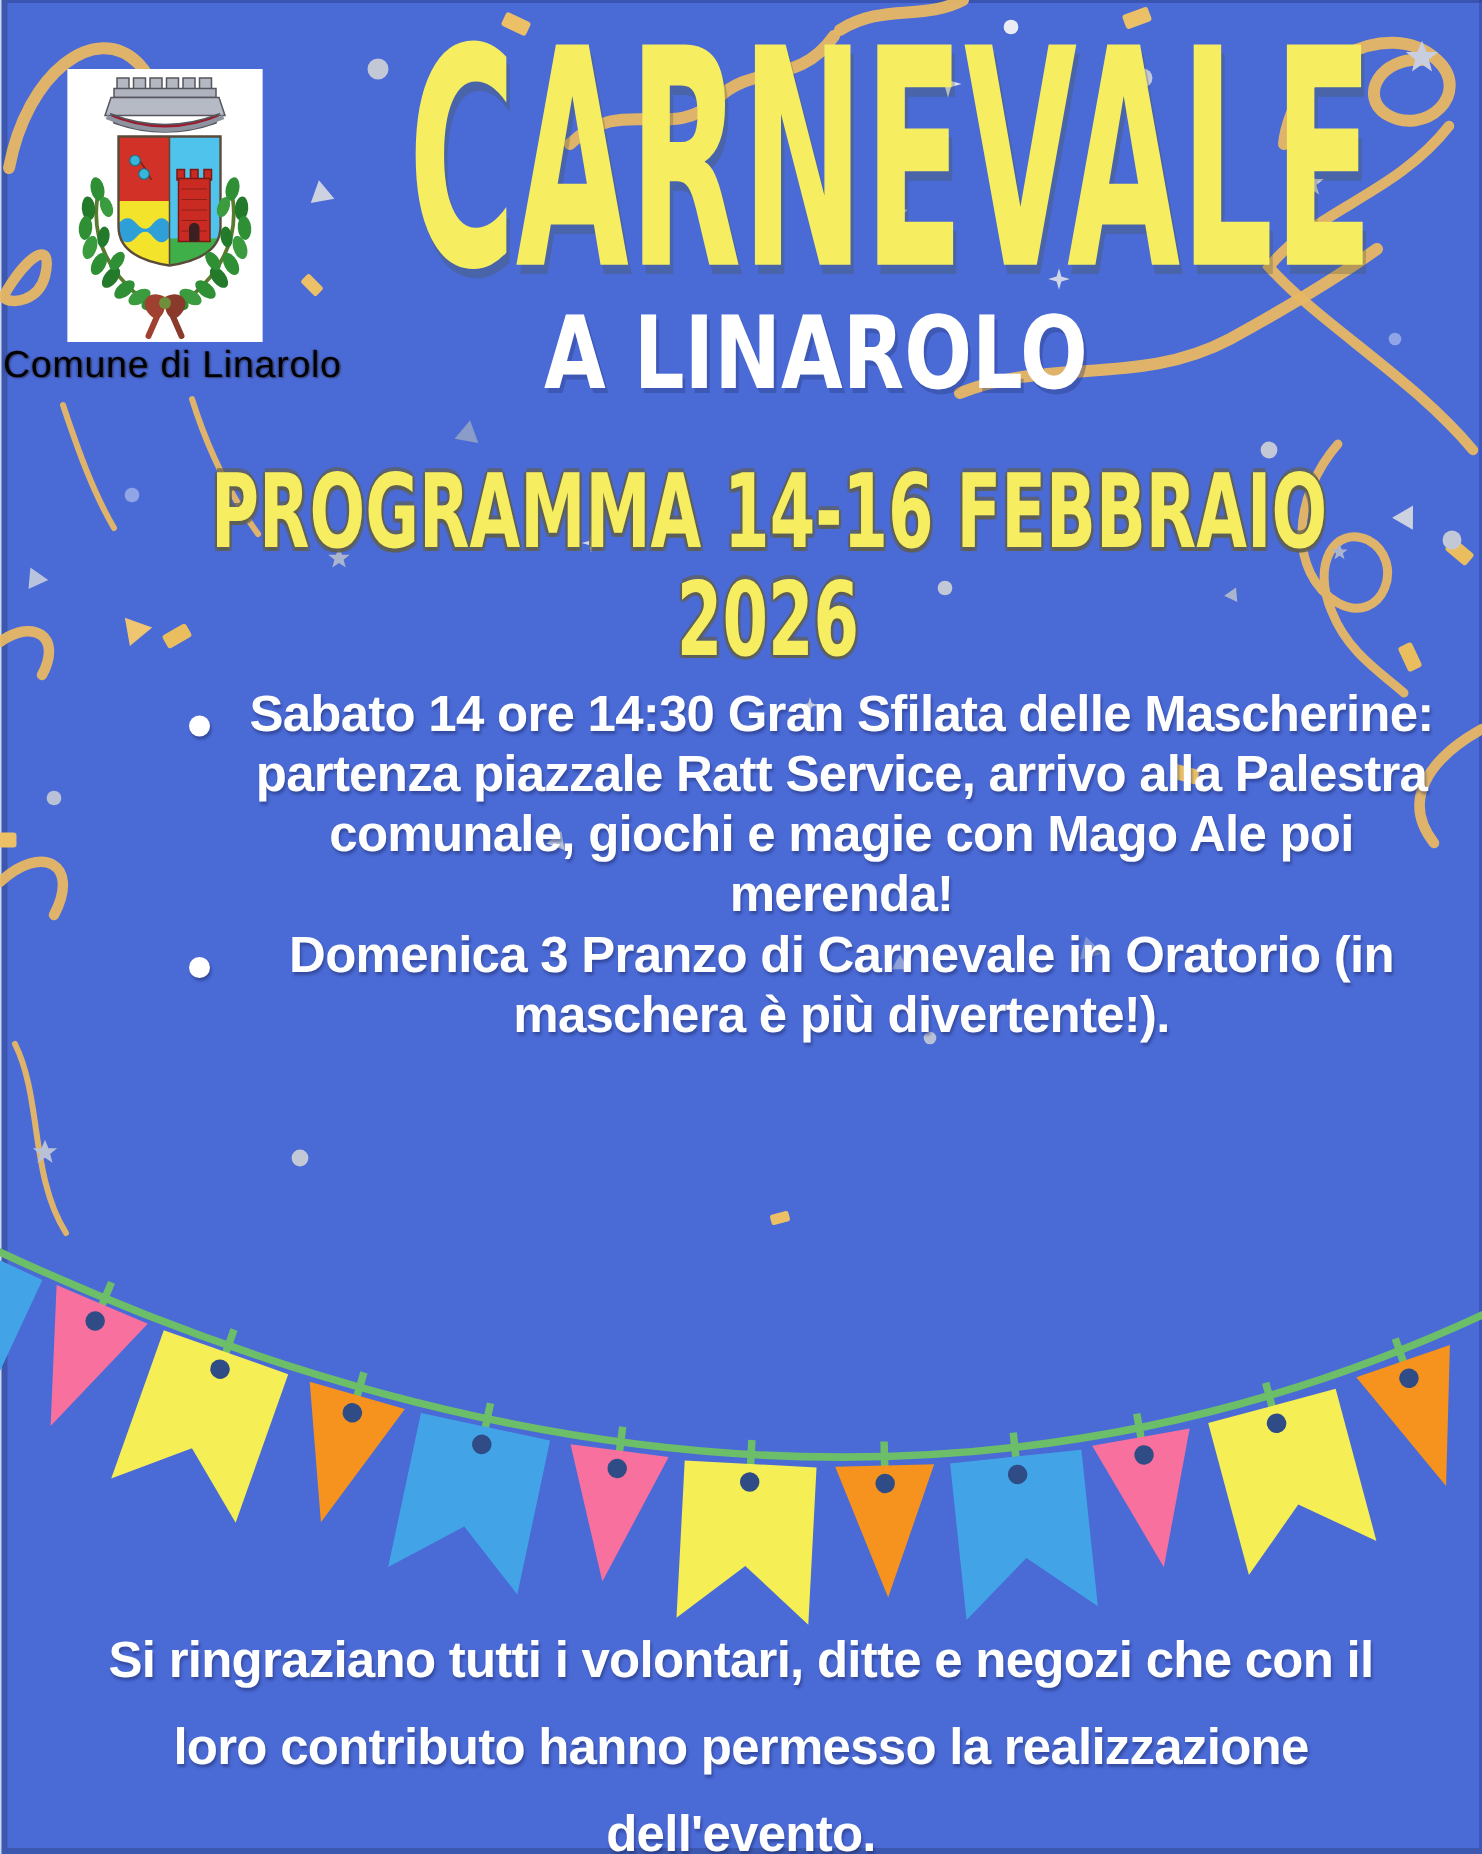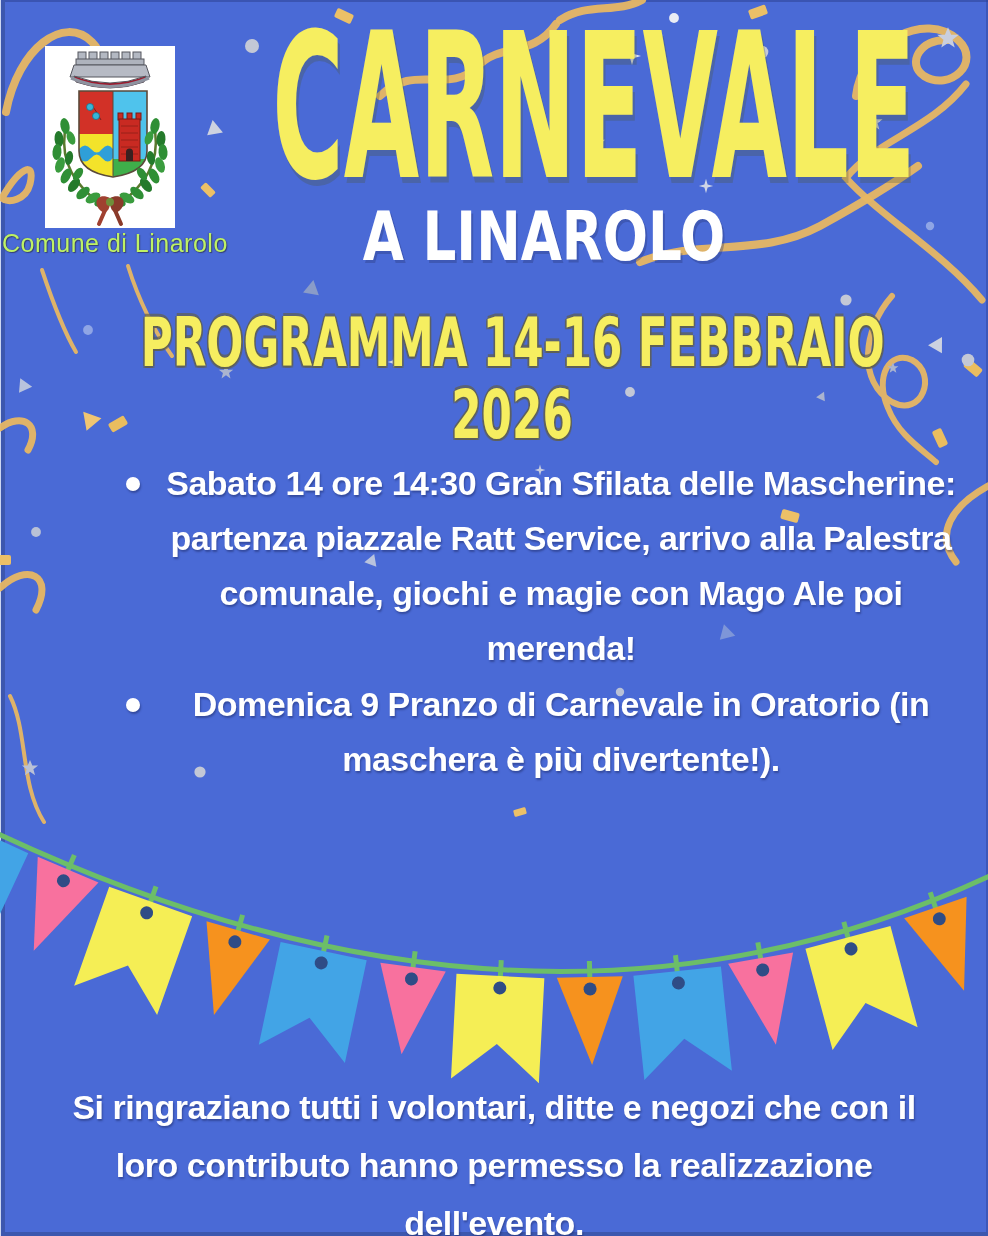--- a/index.html
+++ b/index.html
@@ -22,21 +22,21 @@
   }
   .confetti-layer{position:absolute;inset:0;pointer-events:none;}
   .streamer{fill:none;stroke:var(--confetti-gold,#e7b763);stroke-linecap:round;opacity:.95;}
 
   .logo-box{
     position:absolute;left:45px;top:46px;width:130px;height:182px;
     background:#fff;
   }
   .logo-caption{
     position:absolute;left:2px;top:229px;width:230px;
-    font-size:25px;color:#bef264;letter-spacing:.5px;
+    font-size:25px;color:#000000;letter-spacing:.5px;
     text-shadow:1px 1px 1px rgba(40,40,60,.65), -1px 0 1px rgba(40,40,60,.35);
     white-space:nowrap;
   }
 
   .main-title{
     position:absolute;left:170px;right:0;top:6px;text-align:center;
     font-family:"DejaVu Sans",sans-serif;font-weight:bold;
     font-size:130px;line-height:1;color:var(--title-yellow,#f6ee60);
     transform:scale(.75,1.55);transform-origin:50% 0;
     text-shadow:3px 4px 0 rgba(75,85,55,.28);white-space:nowrap;
@@ -54,21 +54,21 @@
     font-size:56px;line-height:1.06;color:var(--title-yellow,#f6ee60);
     transform:scale(.78,1.22);transform-origin:50% 0;
     text-shadow:2px 0 0 rgba(95,95,80,.7),-2px 0 0 rgba(95,95,80,.7),
                 0 2px 0 rgba(95,95,80,.7),0 -2px 0 rgba(95,95,80,.7),
                 2px 2px 0 rgba(95,95,80,.55),-2px 2px 0 rgba(95,95,80,.55);
     white-space:nowrap;
   }
   .program-list{
     position:absolute;left:118px;right:30px;top:455px;
     list-style:none;margin:0;padding:0;
-    font-weight:bold;font-size:34px;letter-spacing:-.5px;line-height:55px;
+    font-weight:bold;font-size:34px;letter-spacing:-.5px;line-height:40px;
     color:var(--text-white,#fff);
     text-shadow:1px 2px 2px rgba(25,35,90,.45);
   }
   .program-item{display:flex;align-items:flex-start;margin:1px 0;}
   .bullet-dot{
     flex:0 0 auto;width:14px;height:14px;border-radius:50%;
     background:var(--text-white,#fff);margin:21px 24px 0 8px;
     box-shadow:1px 2px 2px rgba(25,35,90,.45);
   }
   .program-item .item-text{flex:1;text-align:center;}
@@ -258,21 +258,21 @@
     <div>2026</div>
   </div>
 
   <ul class="program-list">
     <li class="program-item">
       <span class="bullet-dot"></span>
       <span class="item-text">Sabato 14 ore 14:30 Gran Sfilata delle Mascherine: partenza piazzale Ratt Service, arrivo alla Palestra comunale, giochi e magie con Mago Ale poi merenda!</span>
     </li>
     <li class="program-item">
       <span class="bullet-dot"></span>
-      <span class="item-text">Domenica 9 Pranzo di Carnevale in Oratorio (in maschera è più divertente!).</span>
+      <span class="item-text">Domenica 3 Pranzo di Carnevale in Oratorio (in maschera è più divertente!).</span>
     </li>
   </ul>
 
   <svg class="bunting" viewBox="0 0 988 300" xmlns="http://www.w3.org/2000/svg" preserveAspectRatio="none">
     <g>
       <g transform="translate(-15,42) rotate(25)">
         <line class="tie" x1="0" y1="-24" x2="0" y2="6"></line>
         <polygon class="flag-blue" points="-44,-8 44,-8 44,97 0,60 -44,97"></polygon>
         <circle class="grommet" cx="0" cy="4" r="6.5"></circle>
       </g>

